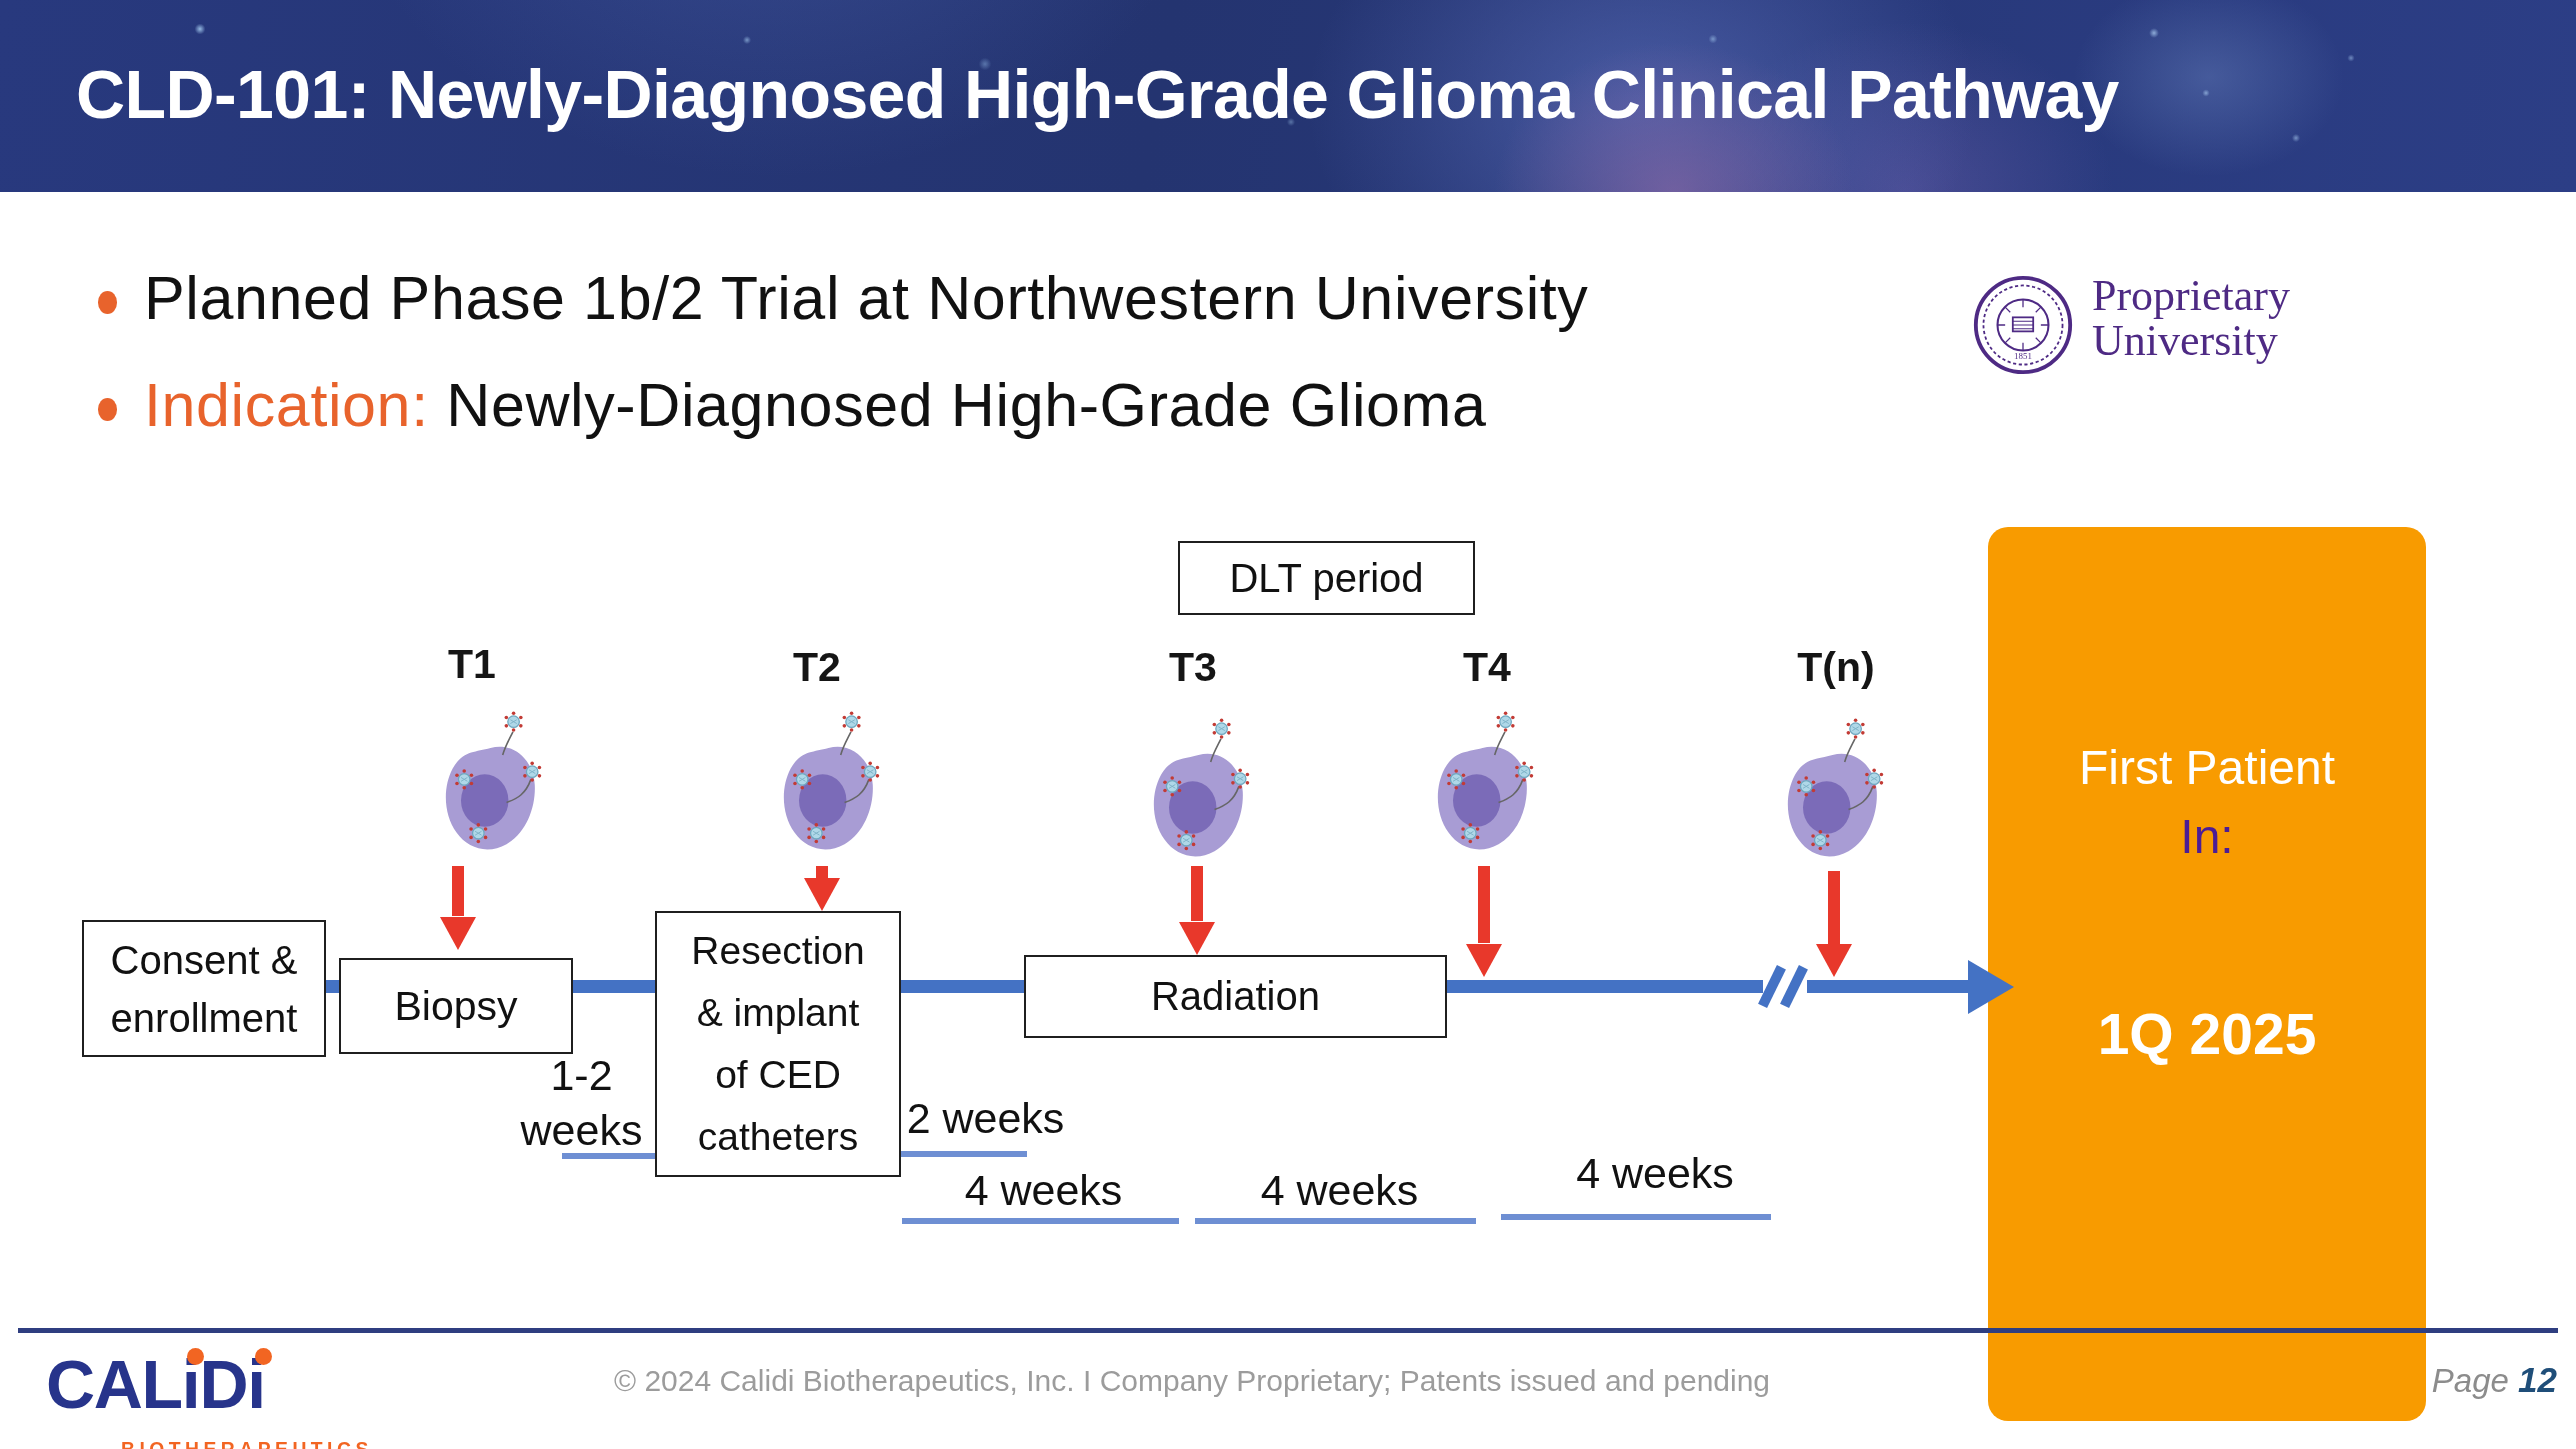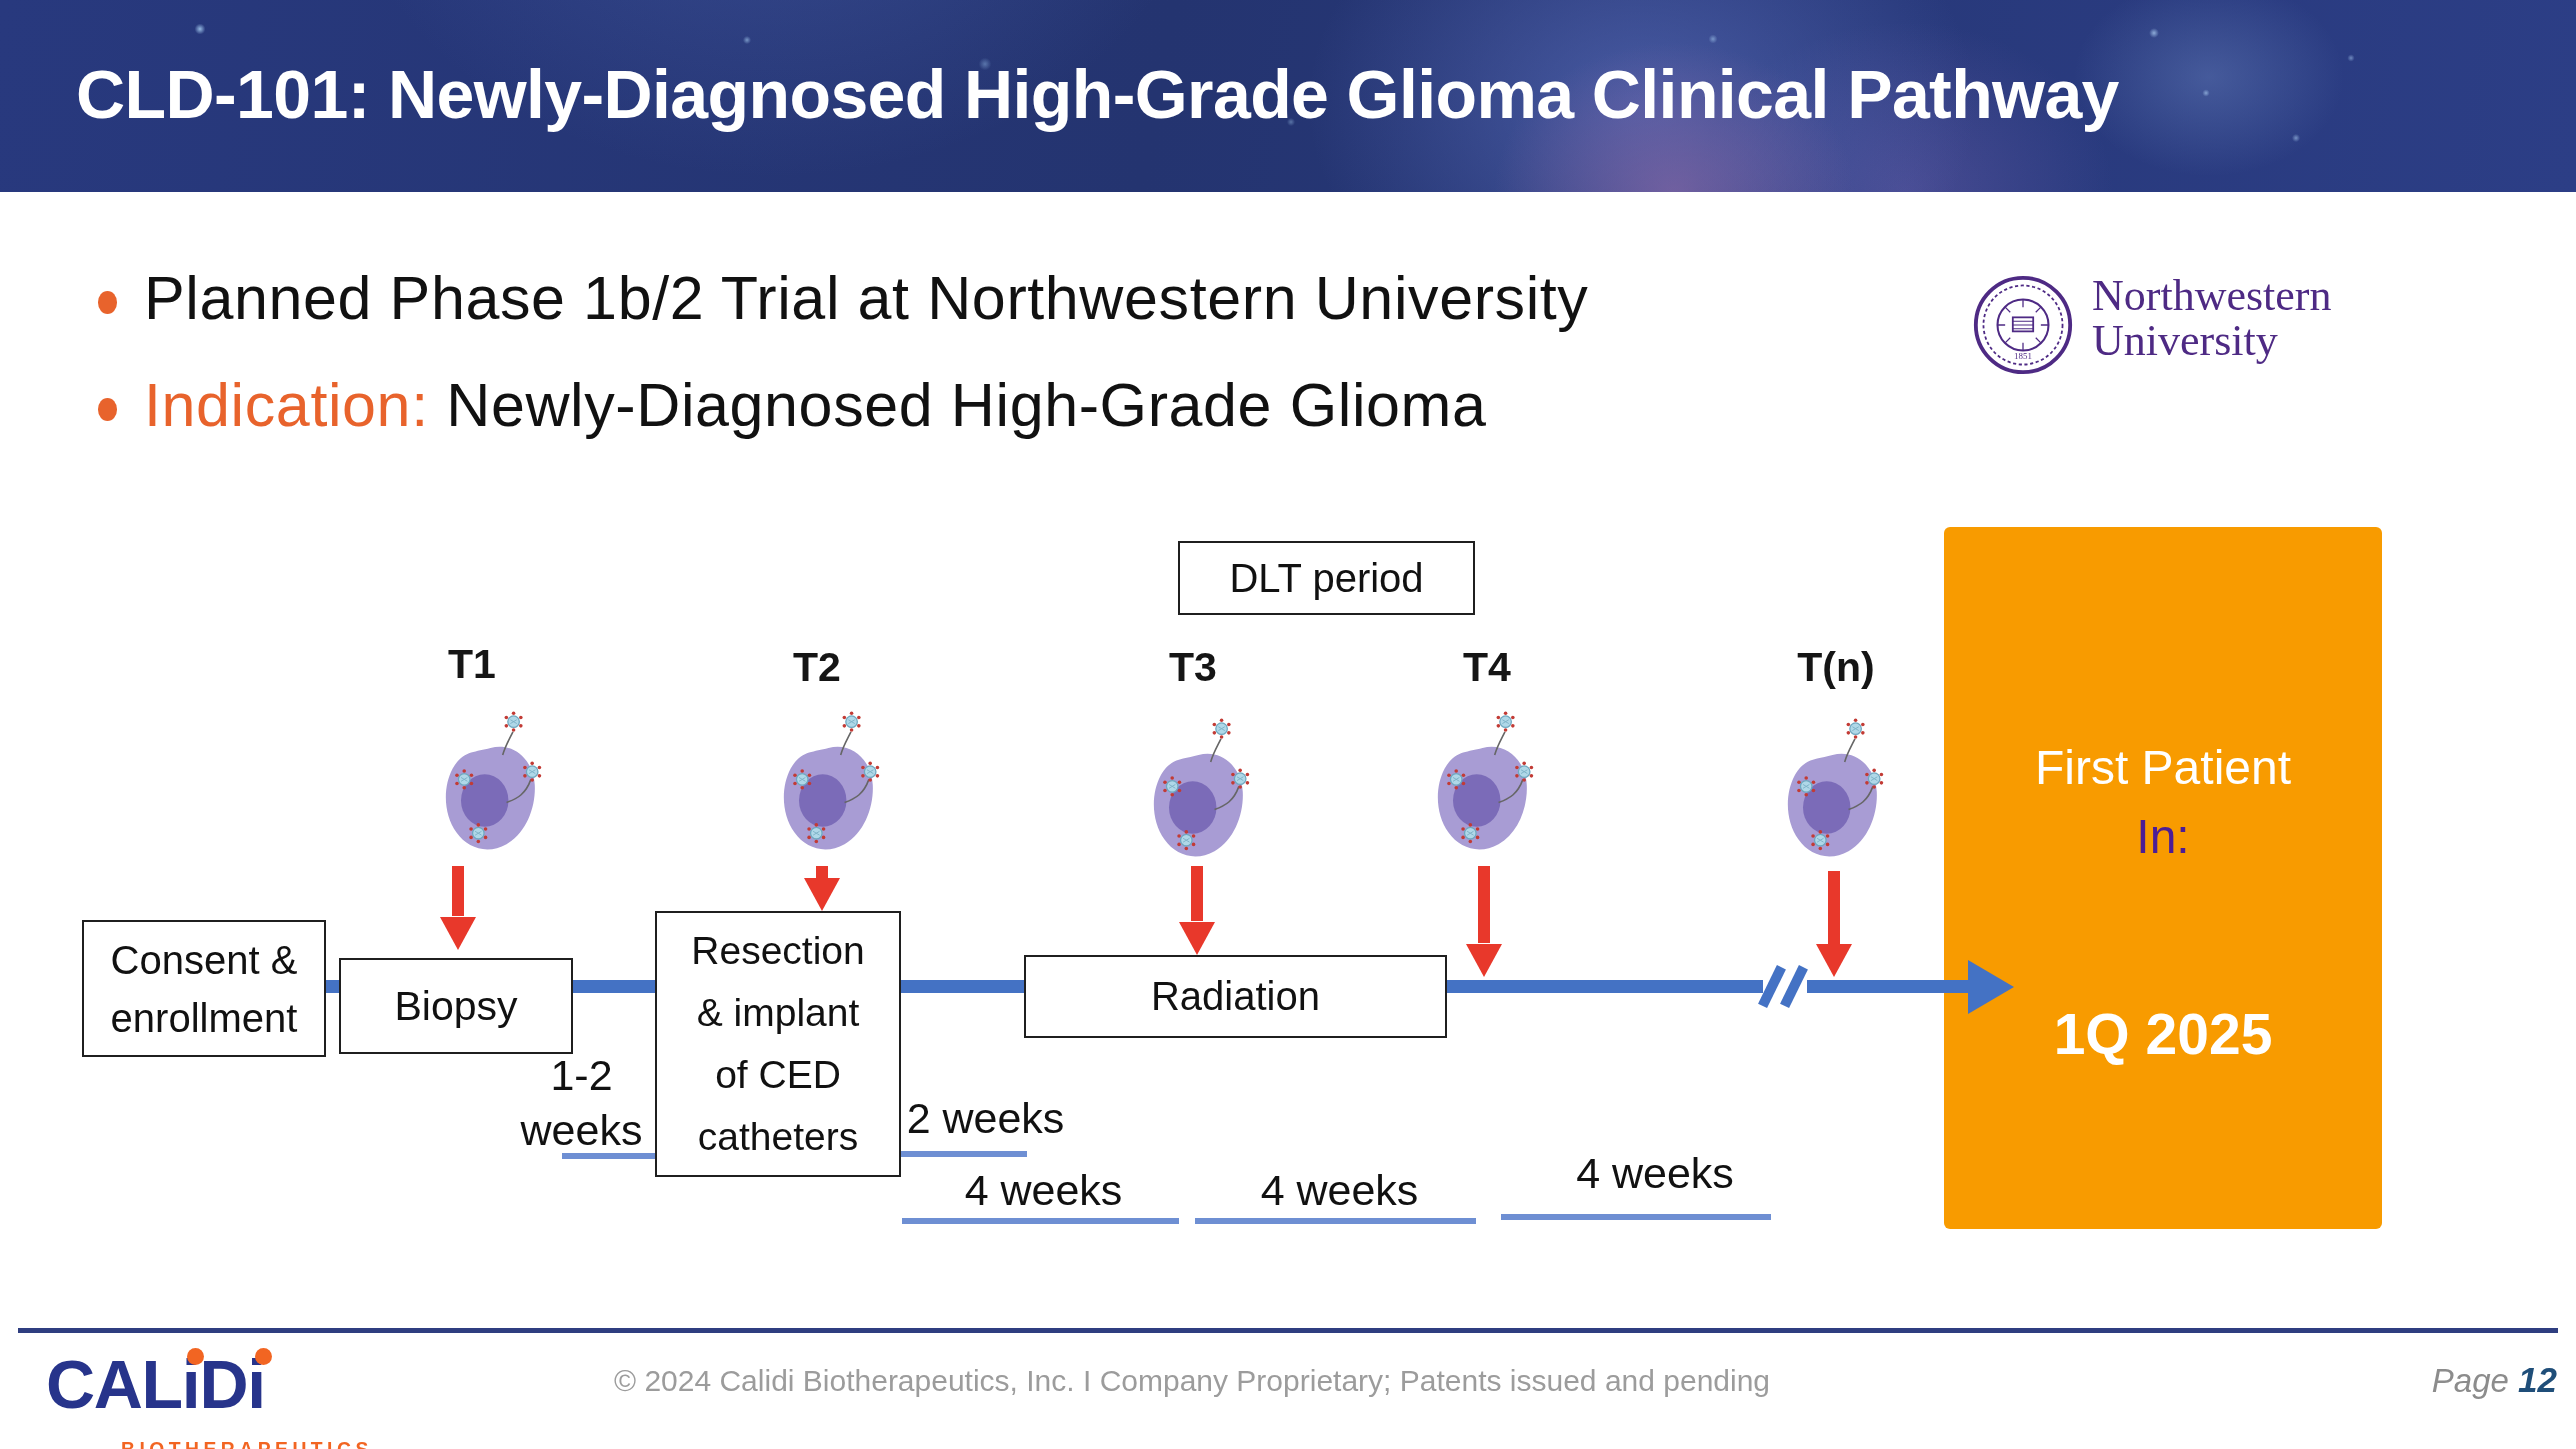--- a/index.html
+++ b/index.html
@@ -31,21 +31,21 @@
   
   .bullet-dot{position:absolute;width:19.3px;height:23px;border-radius:50%;}
   .bullet-text{position:absolute;font-size:61px;letter-spacing:0.6px;color:#111111;white-space:nowrap;}
 
   
   .nw-name{position:absolute;left:2092px;top:273px;font-family:"Liberation Serif", serif;
       font-size:44px;line-height:45px;color:#4E2A84;}
   .nw-seal{position:absolute;left:1972px;top:274px;}
 
   
-  .callout{position:absolute;left:1944px;top:527px;width:438px;height:702px;border-radius:6px;}
+  .callout{position:absolute;left:1988px;top:527px;width:438px;height:894px;border-radius:20px;}
   .callout .l1{position:absolute;left:0;top:213px;width:100%;text-align:center;
       font-size:48px;color:#ffffff;}
   .callout .l2{position:absolute;left:0;top:282px;width:100%;text-align:center;
       font-size:48px;color:#4c1d95;}
   .callout .val{position:absolute;left:0;top:443px;width:100%;text-align:center;
       font-size:57px;font-weight:bold;color:#ffffff;margin-top:31px;}
 
   
   .dbox{position:absolute;background:#ffffff;border:2.6px solid #1f1f1f;z-index:3;
       display:flex;align-items:center;justify-content:center;text-align:center;color:#111111;}
@@ -128,21 +128,21 @@
     <circle cx="40" cy="40" r="20" fill="none" stroke="#4E2A84" stroke-width="1.6"></circle>
     <g stroke="#4E2A84" stroke-width="1">
       <path d="M40,20 L40,26 M40,54 L40,60 M20,40 L26,40 M54,40 L60,40
                M26,26 L30,30 M54,26 L50,30 M26,54 L30,50 M54,54 L50,50"></path>
     </g>
     <rect x="32" y="34" width="16" height="11" fill="none" stroke="#4E2A84" stroke-width="1.4"></rect>
     <path d="M32,37 L48,37 M32,40 L48,40 M32,43 L48,43" stroke="#4E2A84" stroke-width="0.8"></path>
     <text x="40" y="67" text-anchor="middle" font-size="7" fill="#4E2A84" font-family="Liberation Serif, serif">1851</text>
   </svg>
   <div class="nw-name">
-    <div>Northwestern</div>
+    <div>Proprietary</div>
     <div>University</div>
   </div>
 
   <div class="callout" style="background:#F89B00">
     <div class="l1">First Patient</div>
     <div class="l2">In:</div>
     <div class="val">1Q 2025</div>
   </div>
 
   <div class="dbox" style="left:1178px;top:541px;width:293px;height:70px;font-size:40px">DLT period</div>

